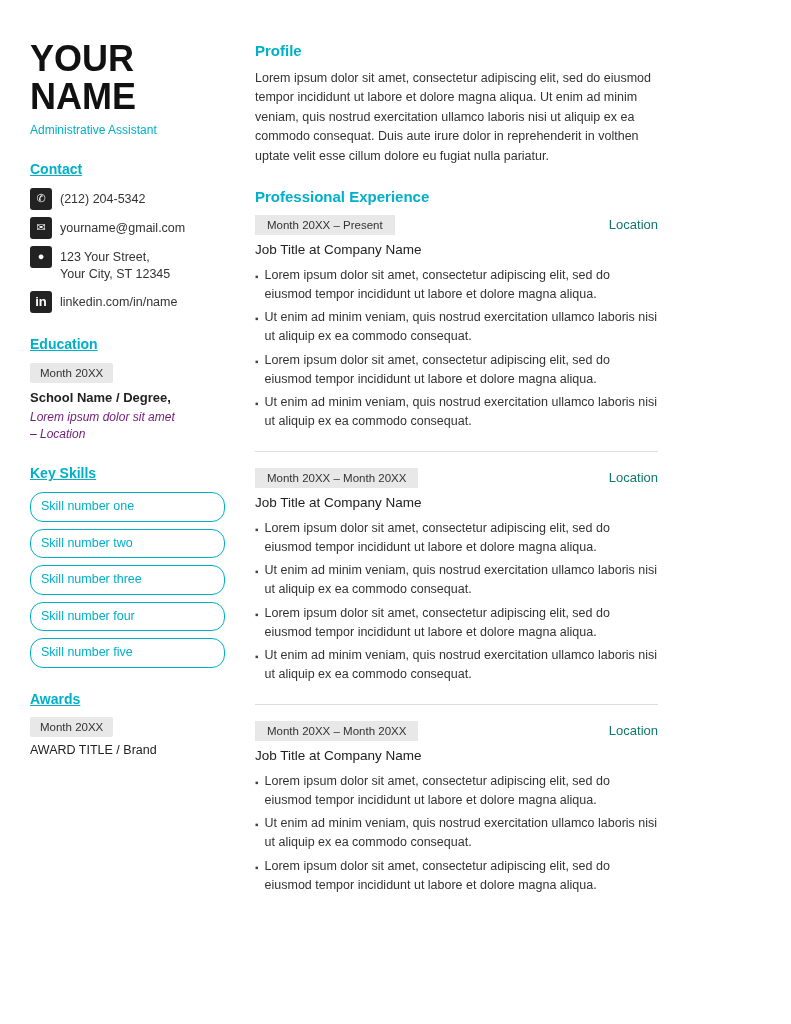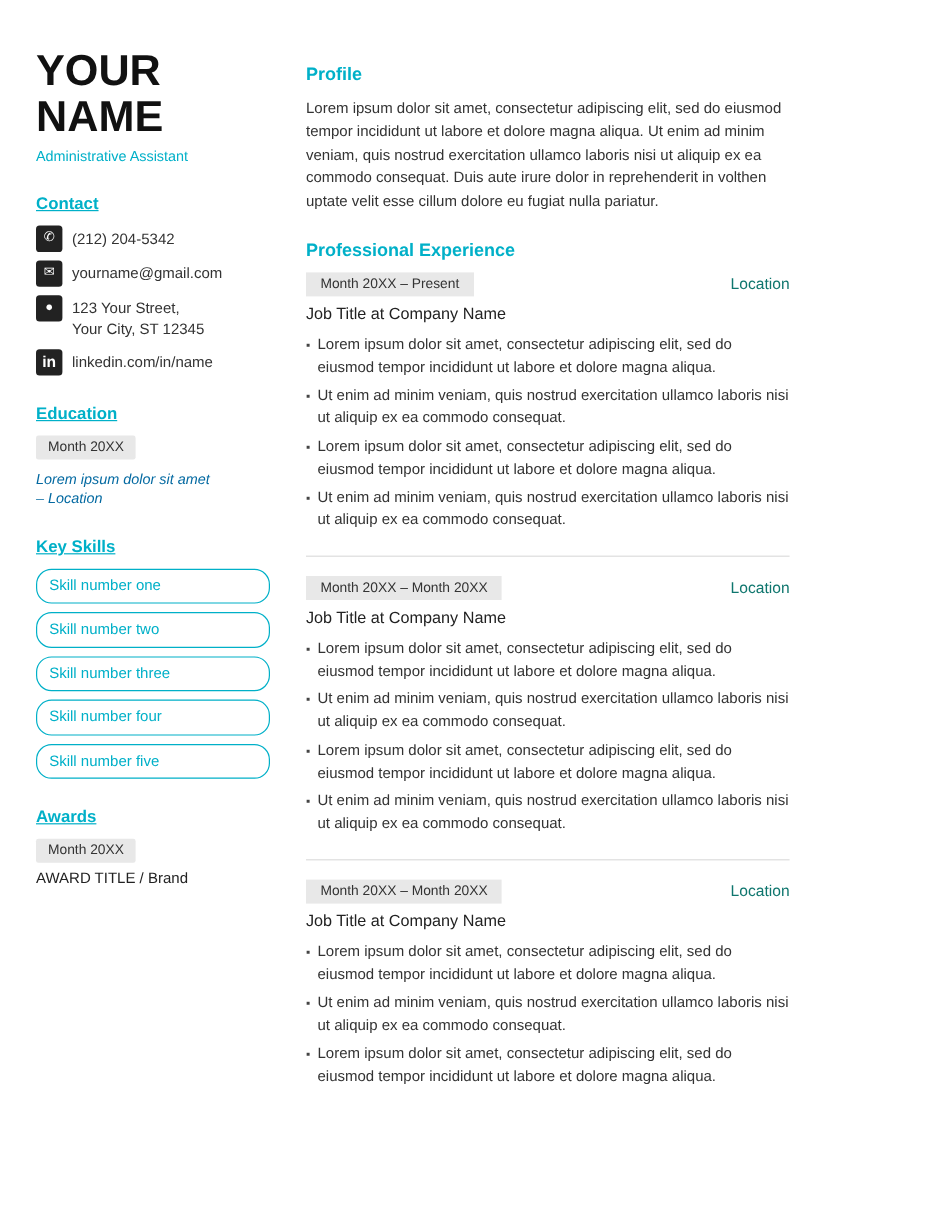--- a/index.html
+++ b/index.html
@@ -79,21 +79,21 @@
       border-radius: 2px;
       margin-bottom: 6px;
     }
     .edu-school {
       font-weight: 700;
       font-size: 13px;
     }
     .edu-detail {
       font-style: italic;
       font-size: 12px;
-      color: #0369a1;
+      color: #701a75;
       margin-top: 2px;
     }
     .skill-badge {
       display: block;
       border: 1.5px solid #00b0c8;
       border-radius: 13px;
       color: #00b0c8;
       font-size: 12.5px;
       padding: 5px 10px;
       margin-bottom: 7px;
@@ -111,21 +111,20 @@
       margin-bottom: 5px;
     }
     .award-title {
       font-size: 12.5px;
       color: #222;
     }
 
     
     .right-col {
       flex: 1;
-      margin-top: 12px;
     }
     .right-section-title {
       color: #00b0c8;
       font-size: 15px;
       font-weight: 700;
       margin-bottom: 8px;
     }
     .profile-text {
       font-size: 12.5px;
       color: #333;
@@ -225,20 +224,21 @@
       <div class="contact-item">
         <div class="contact-icon" style="font-weight:900; font-size:13px;text-align:right;">in</div>
         <div class="contact-text">linkedin.com/in/name</div>
       </div>
     </div>
 
     <div class="section-title">Education</div>
 
     <div>
       <div class="edu-date-badge">Month 20XX</div>
+      <div class="edu-school">School Name / Degree,</div>
       <div class="edu-detail">Lorem ipsum dolor sit amet<br>– Location</div>
     </div>
 
     <div class="section-title">Key Skills</div>
 
     <div>
       <div class="skill-badge">Skill number one</div>
       <div class="skill-badge">Skill number two</div>
       <div class="skill-badge">Skill number three</div>
       <div class="skill-badge">Skill number four</div>

